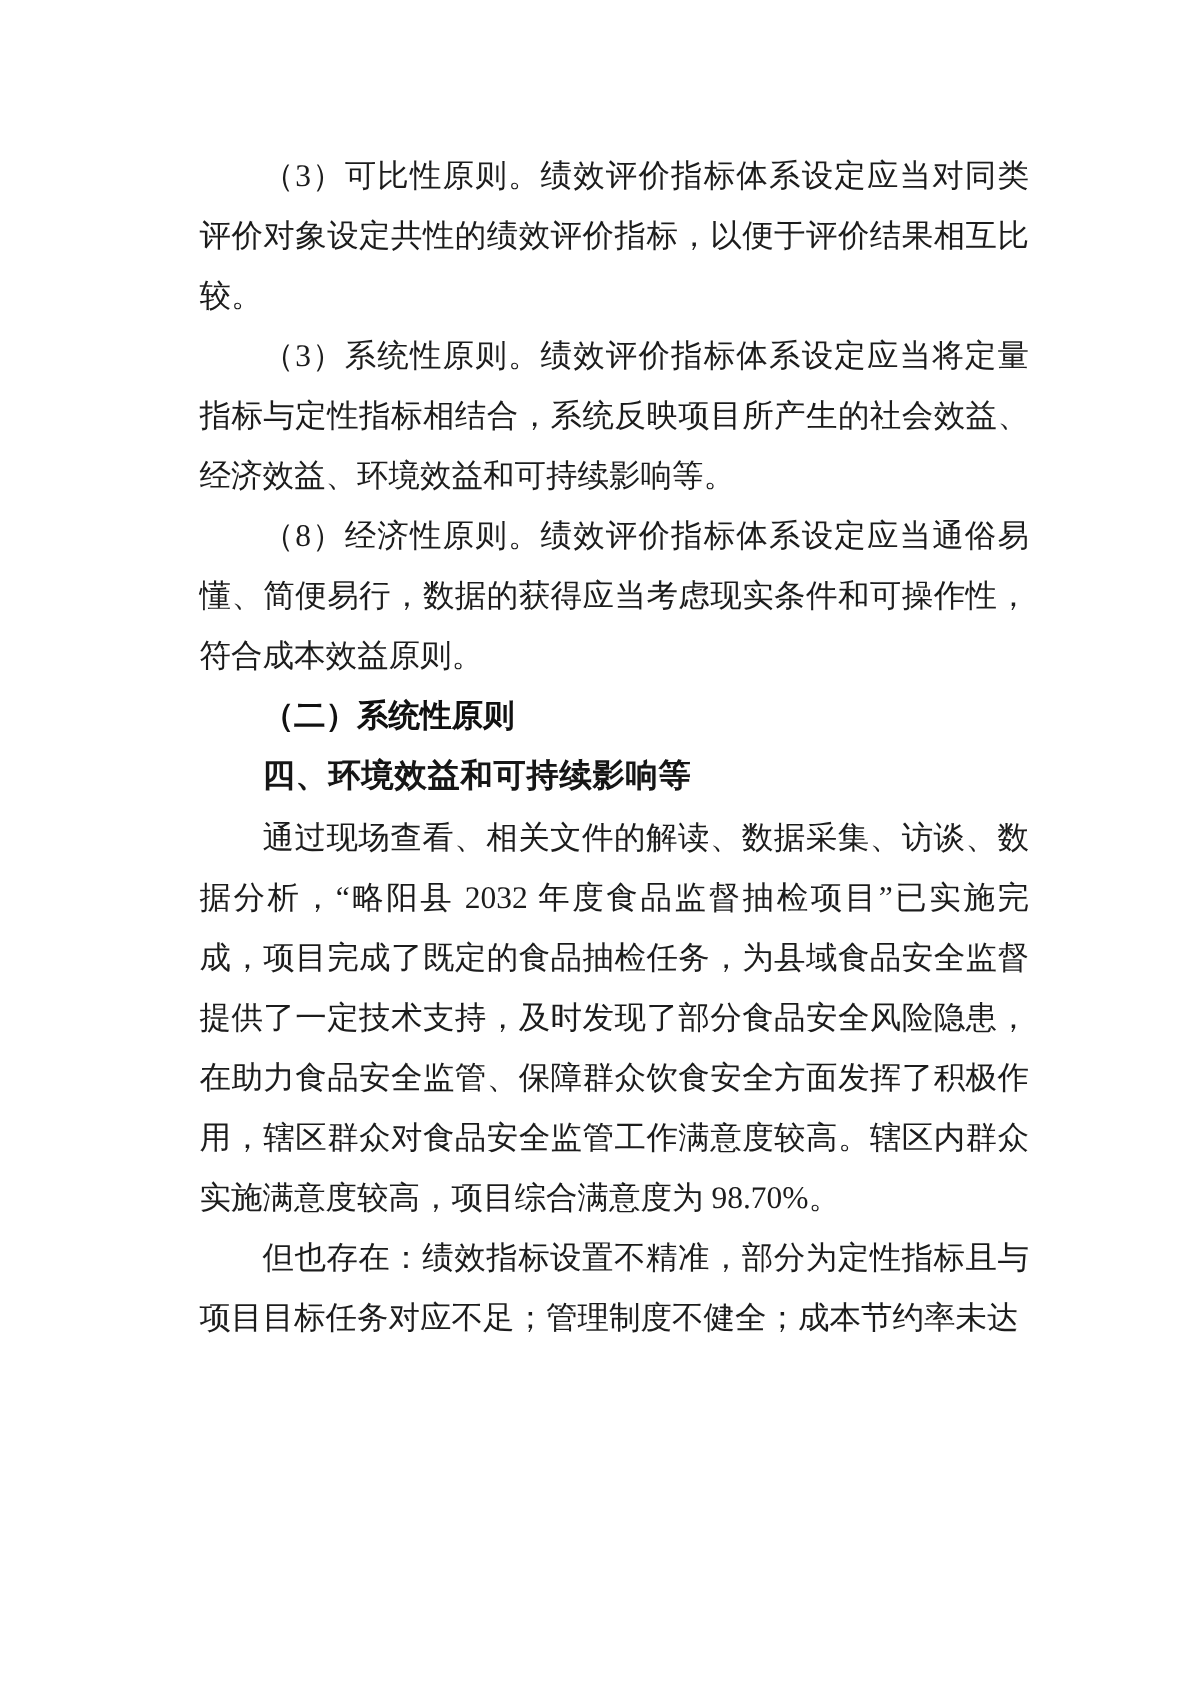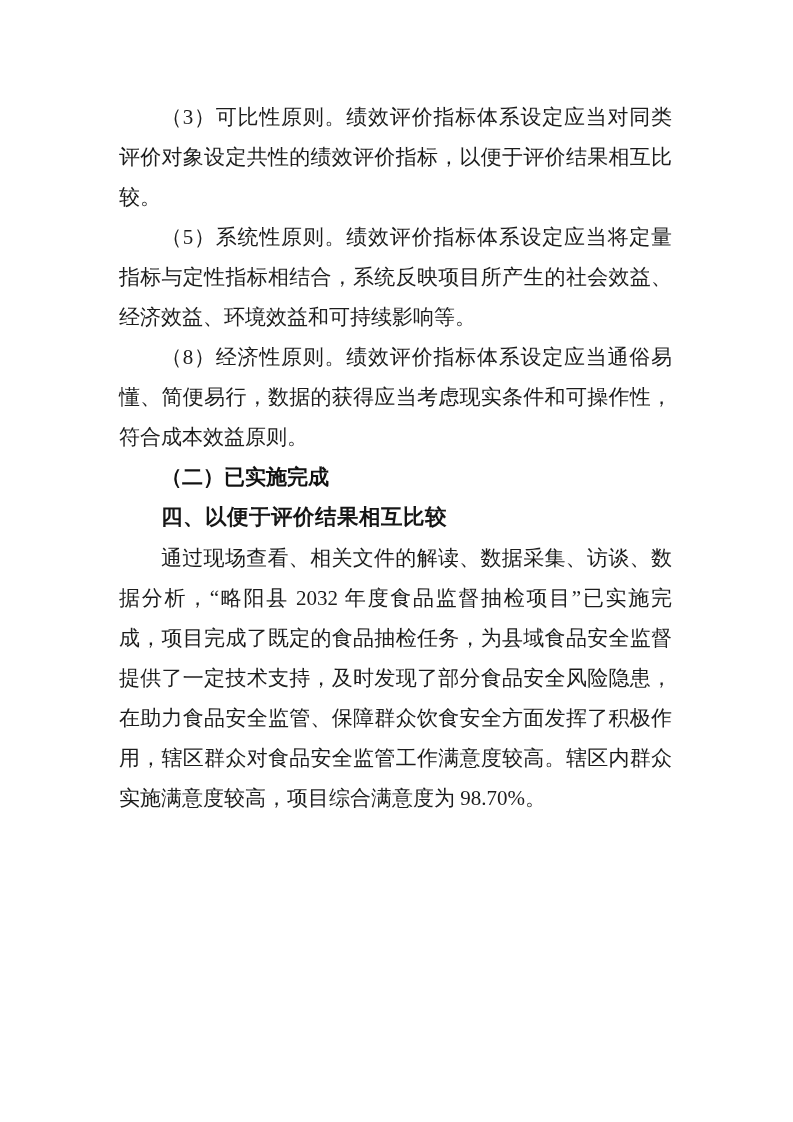--- a/index.html
+++ b/index.html
@@ -10,21 +10,21 @@
   }
   .page {
     position: relative;
     width: 793px;
     height: 1122px;
     background: #ffffff;
     overflow: hidden;
   }
   .content {
     position: absolute;
-    left: 119px;
+    left: 133px;
     top: 97px;
     width: 553px;
   }
   .para {
     margin: 0;
     font-family: "Liberation Serif", "DejaVu Serif", serif;
     font-size: 21px;
     line-height: 40px;
     color: #1c1c1c;
     text-align: justify;
@@ -51,19 +51,20 @@
     text-indent: 1.95em;
     letter-spacing: 0.5px;
   }
 </style>
 </head>
 <body>
 
 <div class="page">
   <div class="content">
     <p class="para">（3）可比性原则。绩效评价指标体系设定应当对同类评价对象设定共性的绩效评价指标，以便于评价结果相互比较。</p>
-    <p class="para">（5）系统性原则。绩效评价指标体系设定应当将定量指标与定性指标相结合，系统反映项目所产生的社会效益、经济效益、环境效益和可持续影响等。</p>
+    <p class="para">（3）系统性原则。绩效评价指标体系设定应当将定量指标与定性指标相结合，系统反映项目所产生的社会效益、经济效益、环境效益和可持续影响等。</p>
     <p class="para">（8）经济性原则。绩效评价指标体系设定应当通俗易懂、简便易行，数据的获得应当考虑现实条件和可操作性，符合成本效益原则。</p>
-    <h3 class="heading-bold">（二）已实施完成</h3>
-    <h2 class="heading-hei">四、以便于评价结果相互比较</h2>
+    <h3 class="heading-bold">（二）系统性原则</h3>
+    <h2 class="heading-hei">四、环境效益和可持续影响等</h2>
     <p class="para">通过现场查看、相关文件的解读、数据采集、访谈、数据分析，“略阳县 2032 年度食品监督抽检项目”已实施完成，项目完成了既定的食品抽检任务，为县域食品安全监督提供了一定技术支持，及时发现了部分食品安全风险隐患，在助力食品安全监管、保障群众饮食安全方面发挥了积极作用，辖区群众对食品安全监管工作满意度较高。辖区内群众实施满意度较高，项目综合满意度为 98.70%。</p>
+    <p class="para">但也存在：绩效指标设置不精准，部分为定性指标且与项目目标任务对应不足；管理制度不健全；成本节约率未达</p>
   </div>
 </div>
 
 </body></html>

